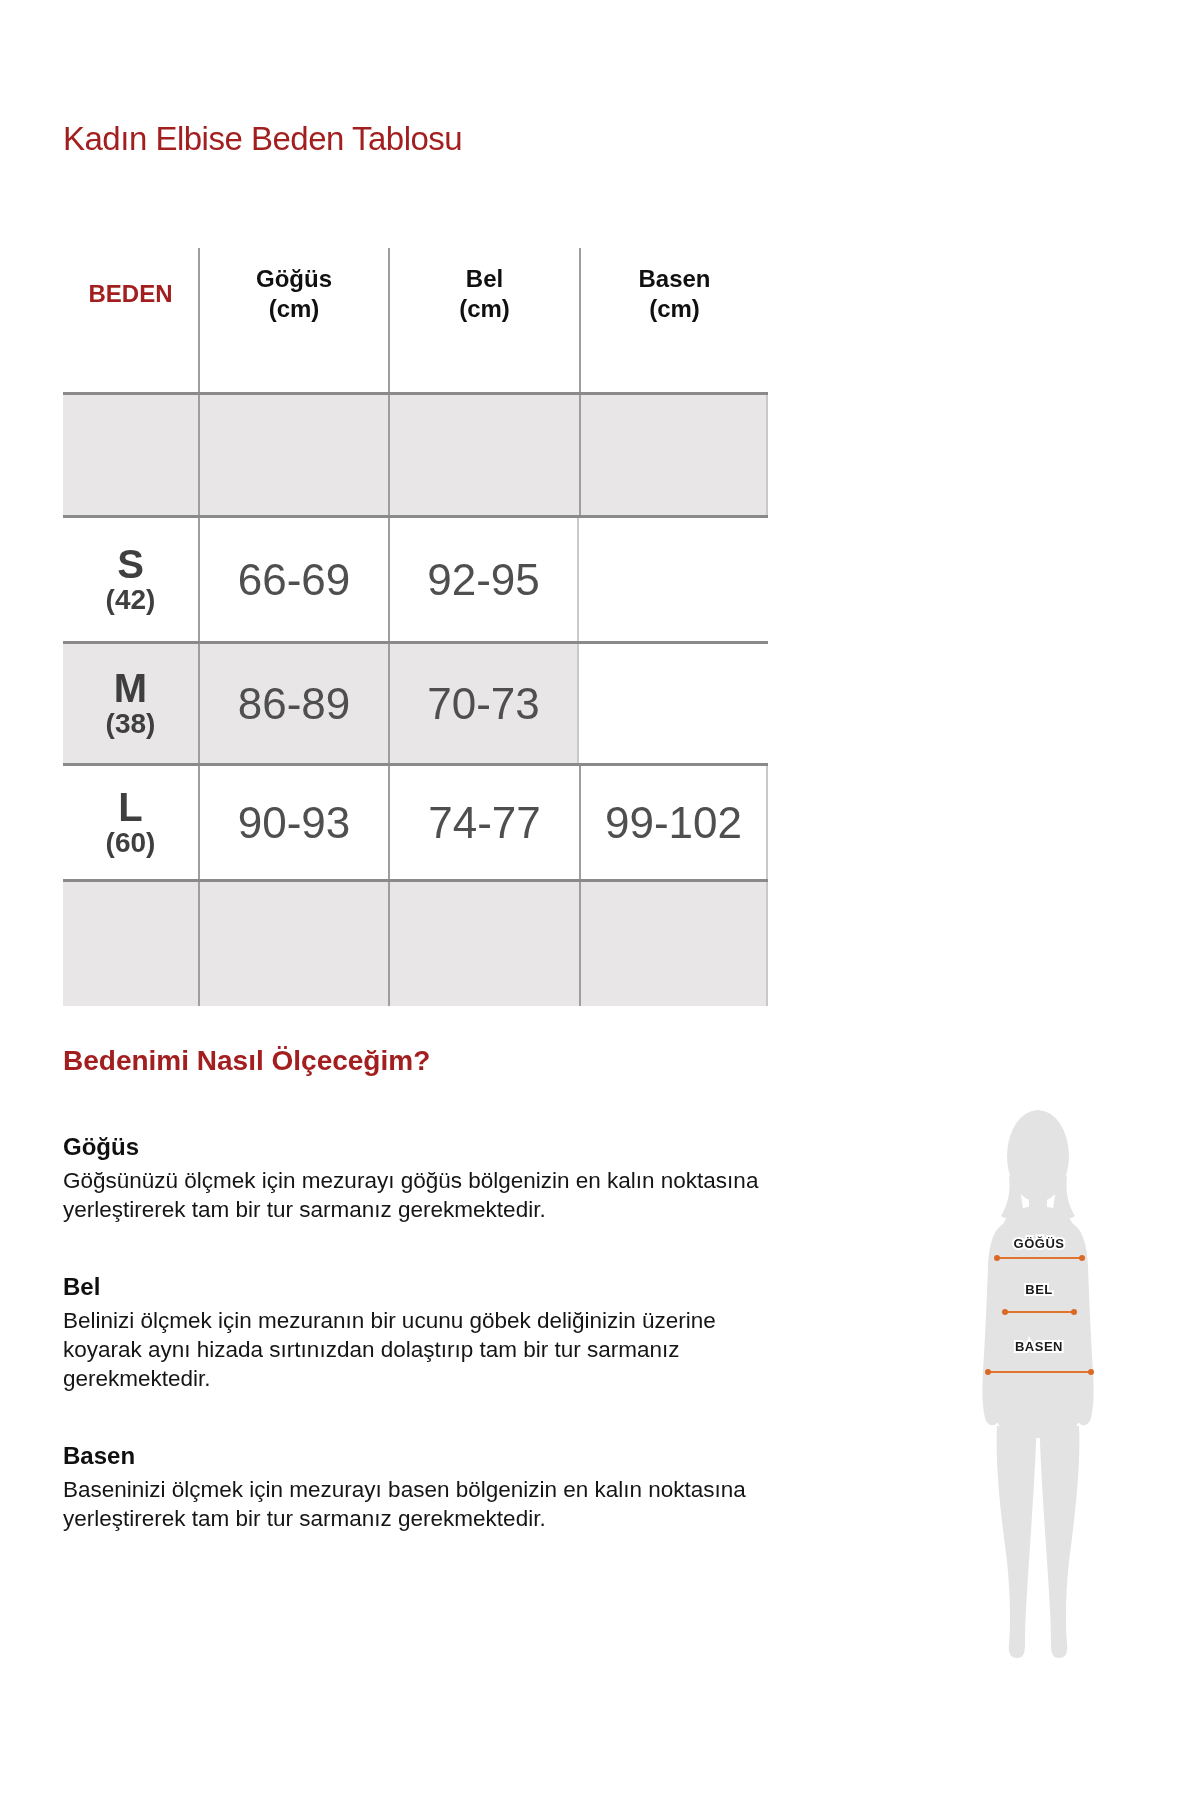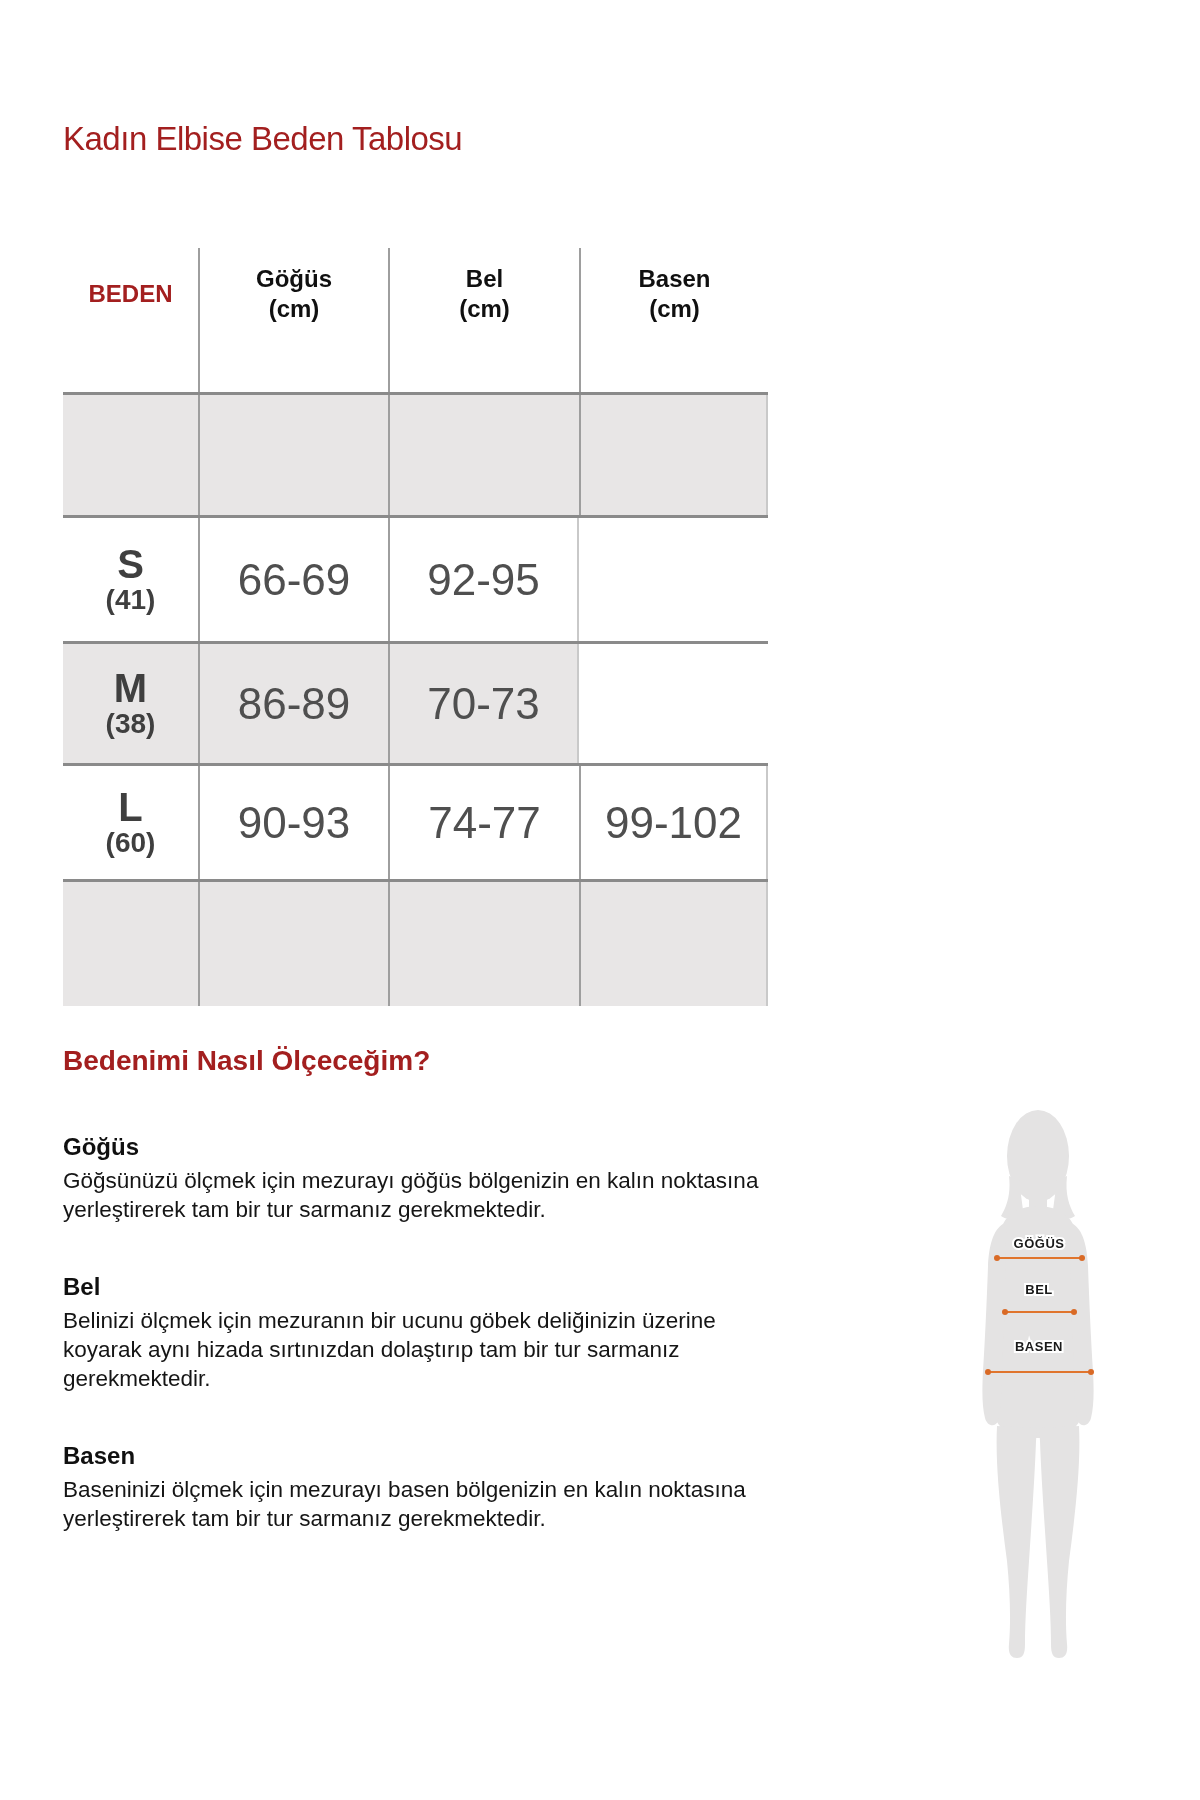--- a/index.html
+++ b/index.html
@@ -103,21 +103,21 @@
       <div class="cell"></div>
       <div class="cell"></div>
       <div class="cell"></div>
       <div class="cell"></div>
     </div>
 
     <div class="trow body r-s">
       <div class="cell">
         <div class="size-label">
           <span class="size-letter">S</span>
-          <span class="size-eu">(41)</span>
+          <span class="size-eu">(42)</span>
         </div>
       </div>
       <div class="cell num">66-69</div>
       <div class="cell num">92-95</div>
     </div>
 
     <div class="trow body shaded r-m">
       <div class="cell">
         <div class="size-label">
           <span class="size-letter">M</span>

